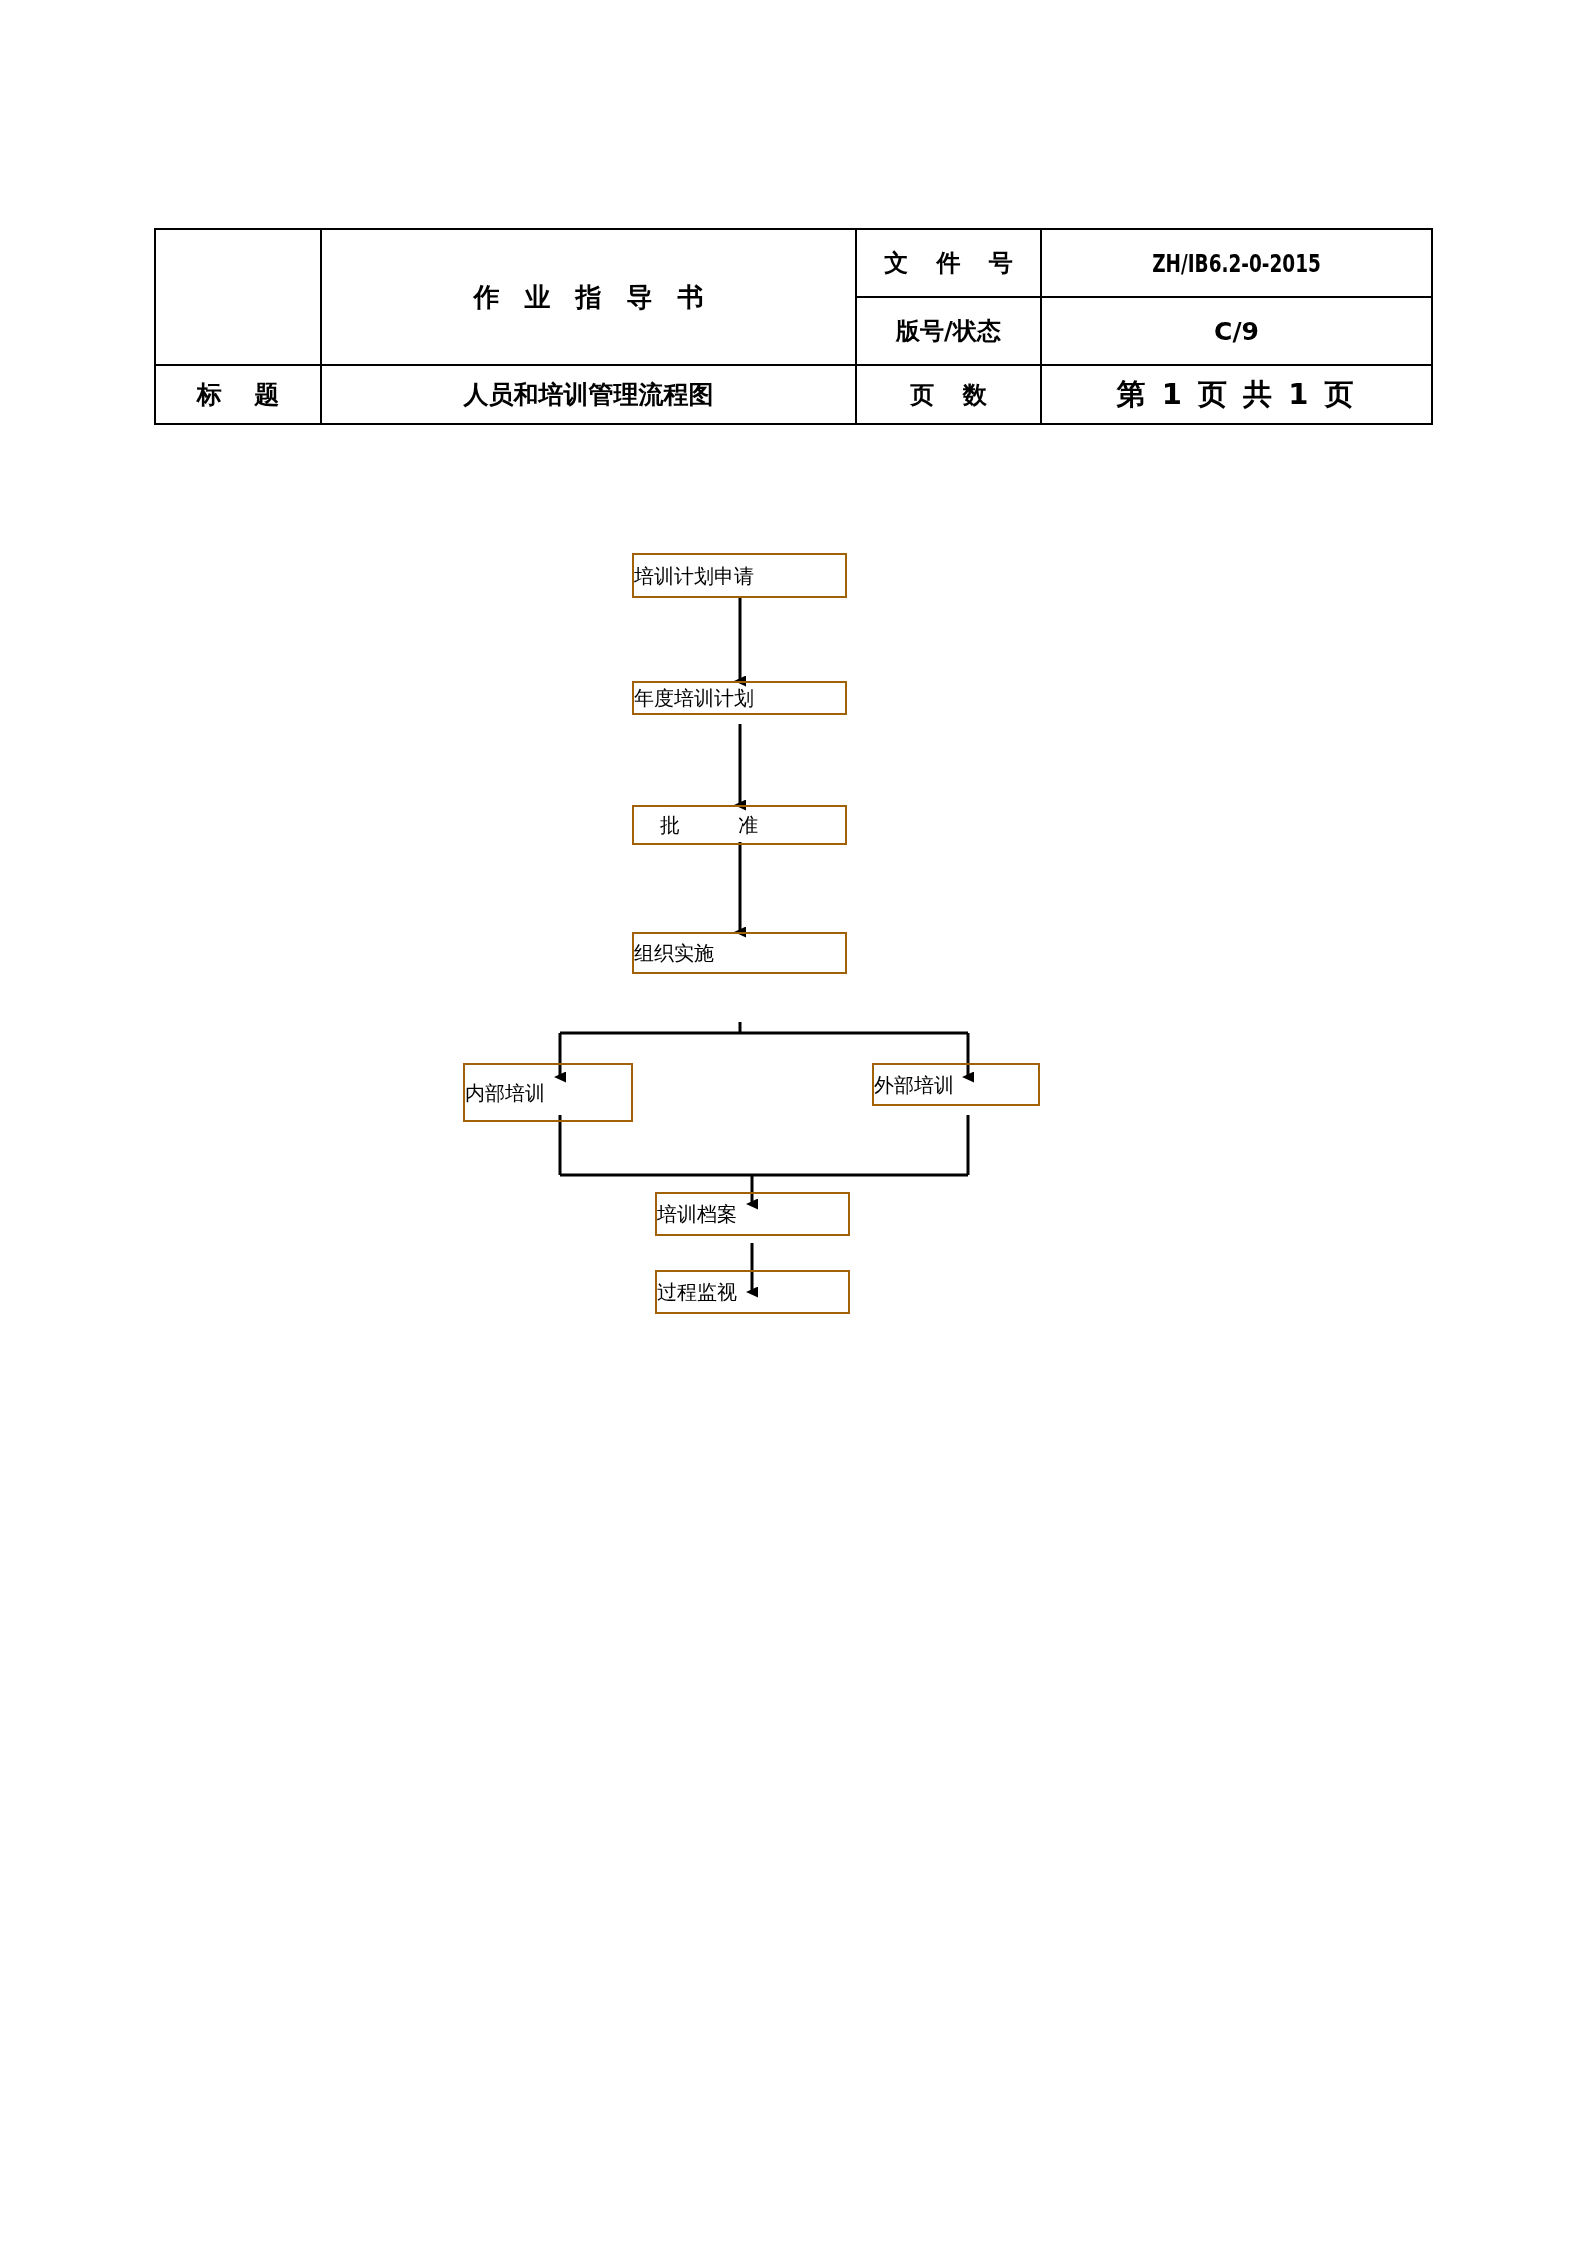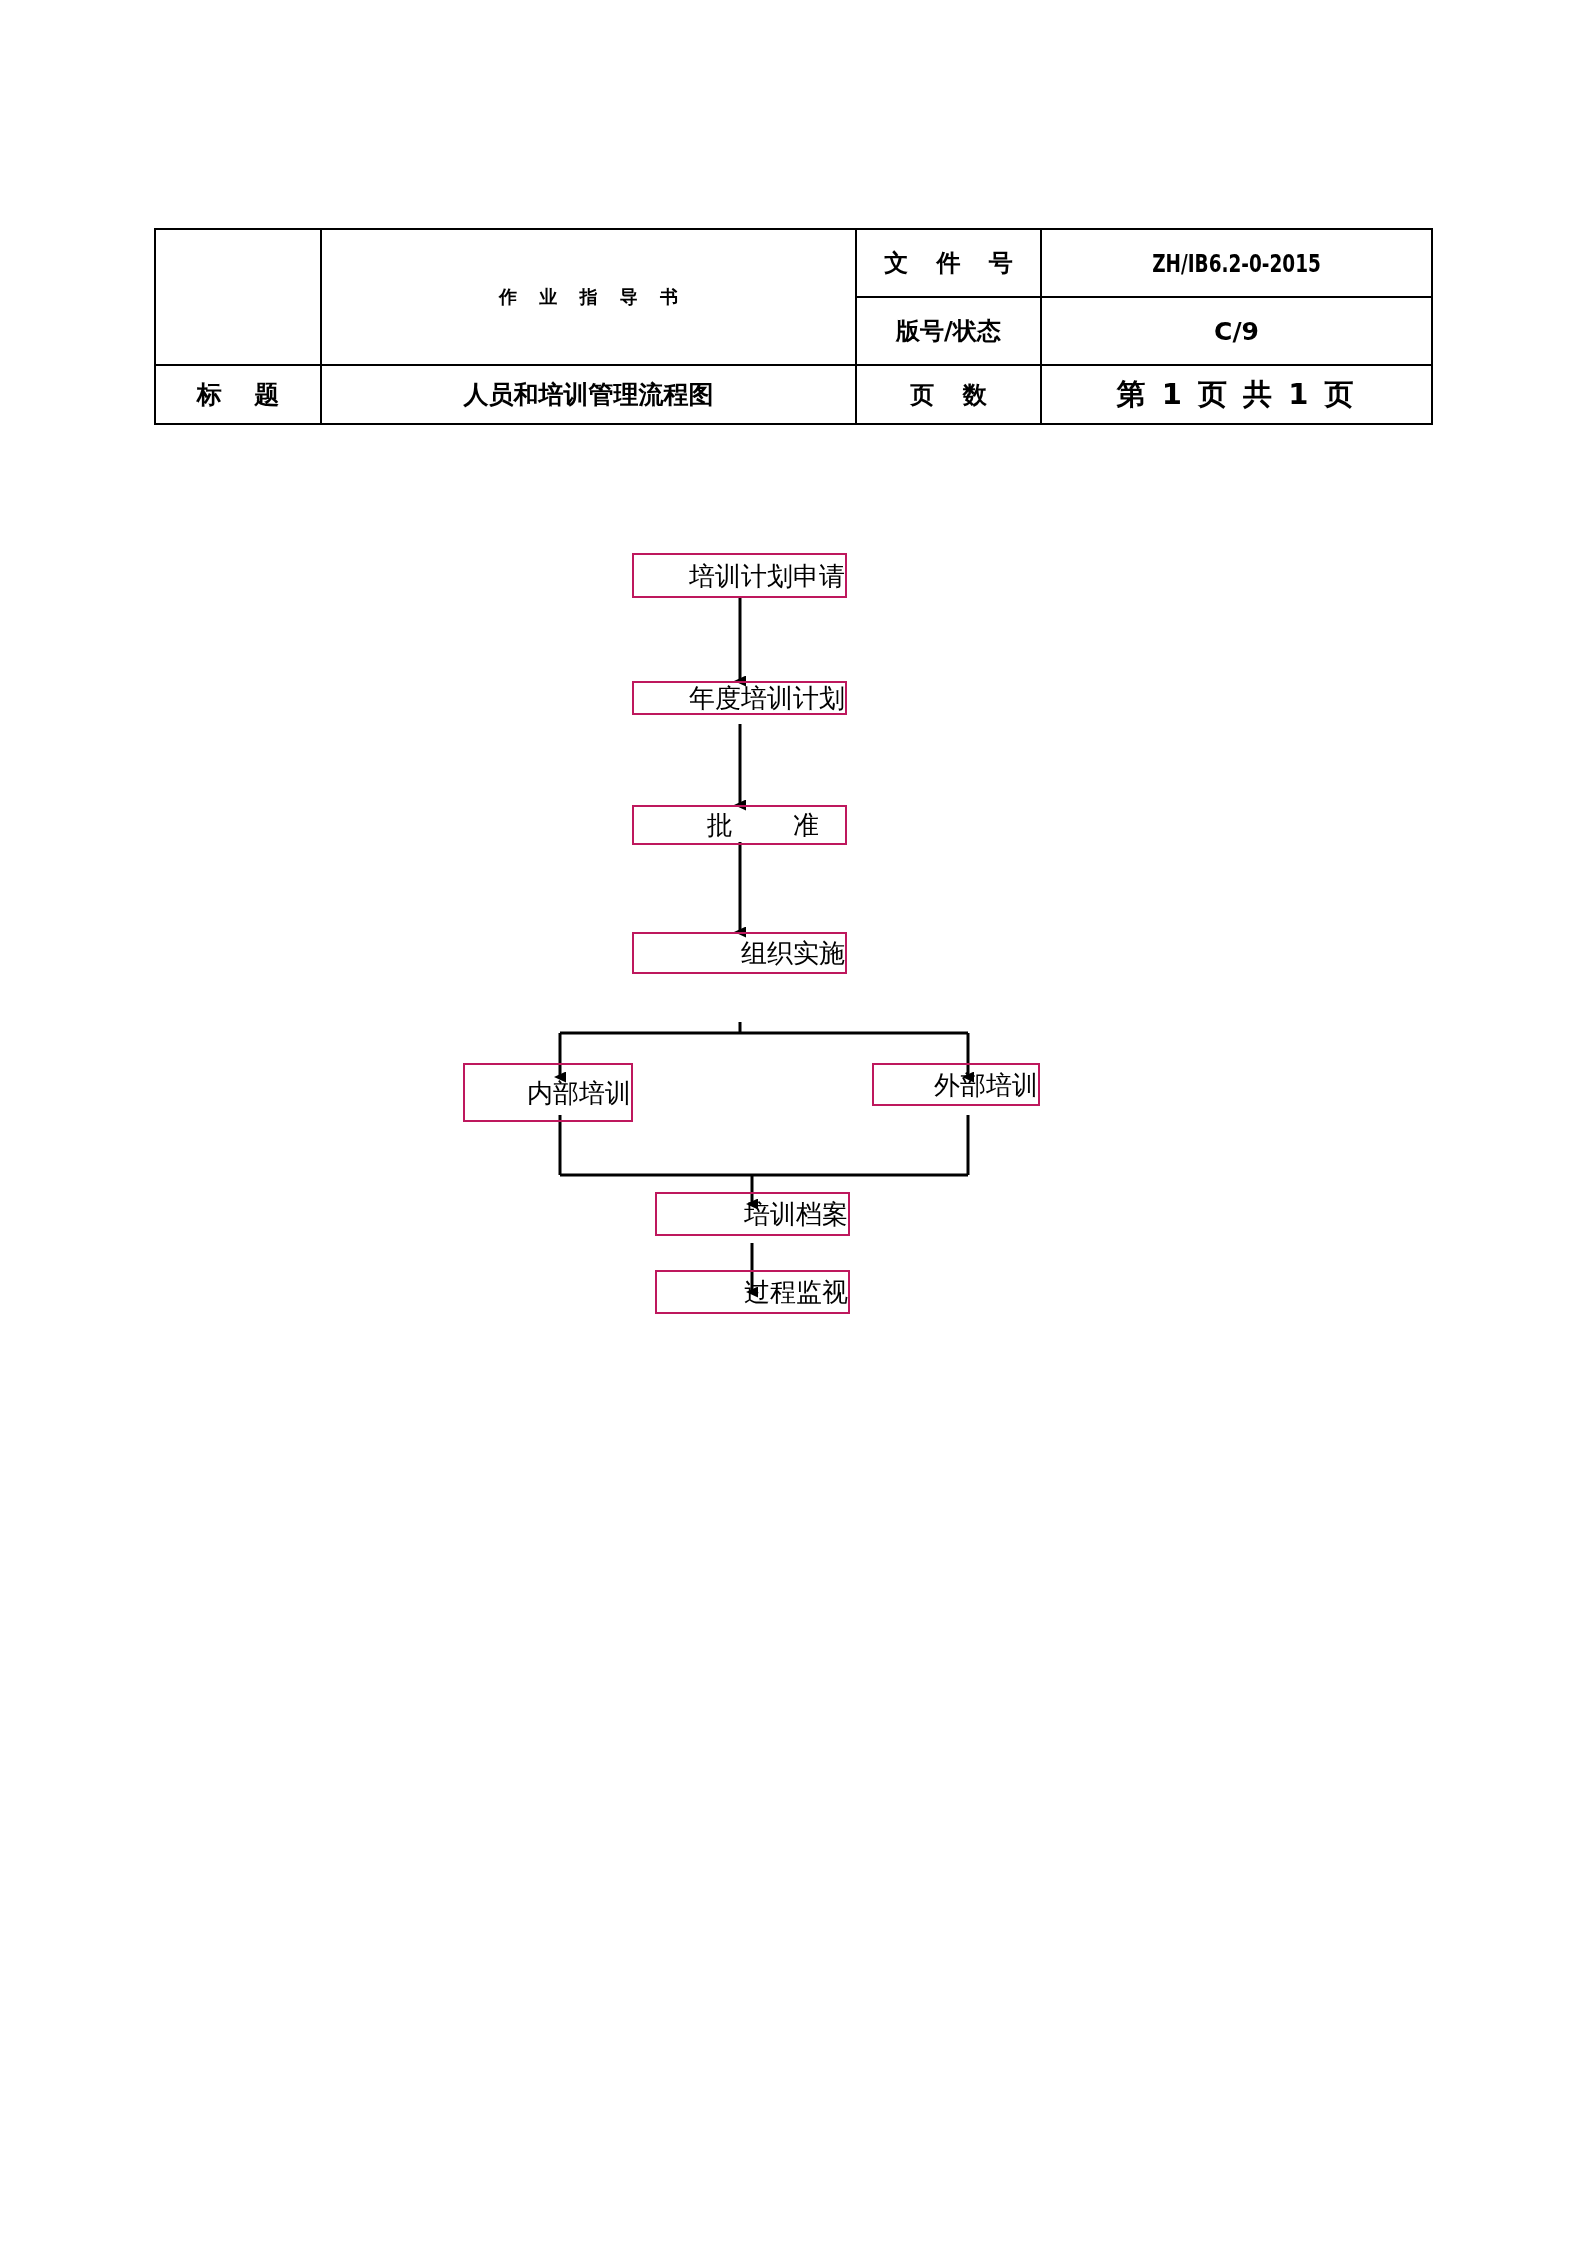--- a/index.html
+++ b/index.html
@@ -42,21 +42,21 @@
   }
   .col-a { width: 164px; border-radius: 6px; }
   .col-b { width: 533px; }
   .col-c { width: 183px; border-radius: 30px; }
   .col-d { width: 389px; }
 
   .row-tall { height: 66px; }
   .row-title { height: 57px; }
 
   .cell-doc-title {
-    font-size: 18px;
+    font-size: 26px;
     letter-spacing: 8px;
     text-indent: 8px;
   }
   .cell-label {
     font-size: 24px;
   }
   .cell-label.spaced {
     letter-spacing: 10px;
     text-indent: 10px;
   }
@@ -85,27 +85,27 @@
     position: absolute;
     left: 0;
     top: 0;
     width: 1586px;
     height: 2244px;
     pointer-events: none;
   }
   .flow-node {
     position: absolute;
     box-sizing: border-box;
-    border: 2px solid #be185d;
+    border: 2px solid #a16207;
     background: transparent;
     display: flex;
     align-items: center;
-    justify-content: flex-end;
+    justify-content: flex-start;
     font-family: "DejaVu Sans", "Liberation Sans", sans-serif;
-    font-size: 26px;
+    font-size: 20px;
     color: #000000;
     white-space: nowrap;
     z-index: 3;
   }
   .flow-node .node-text {
     line-height: 1;
     display: inline-block;
   }
   .flow-node.spaced .node-text {
     letter-spacing: 26px;

